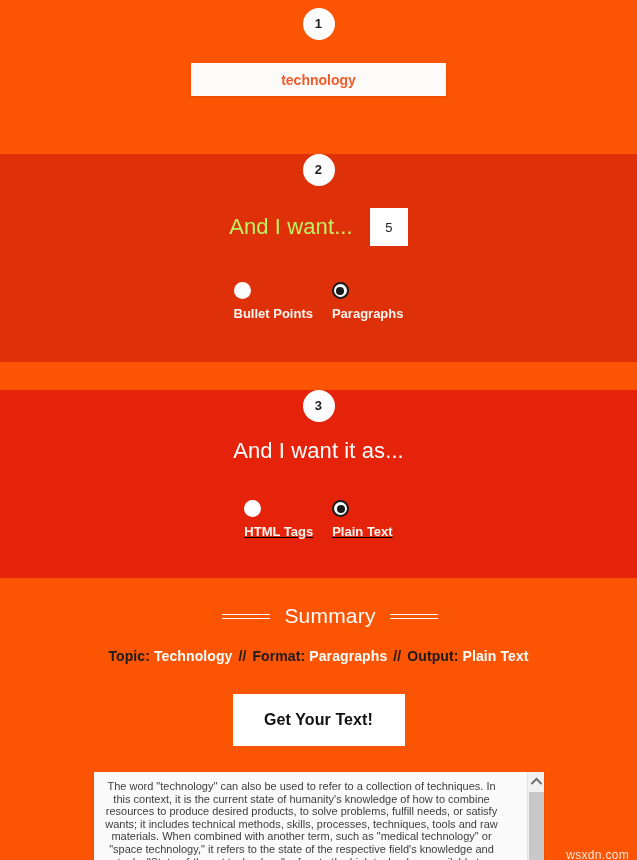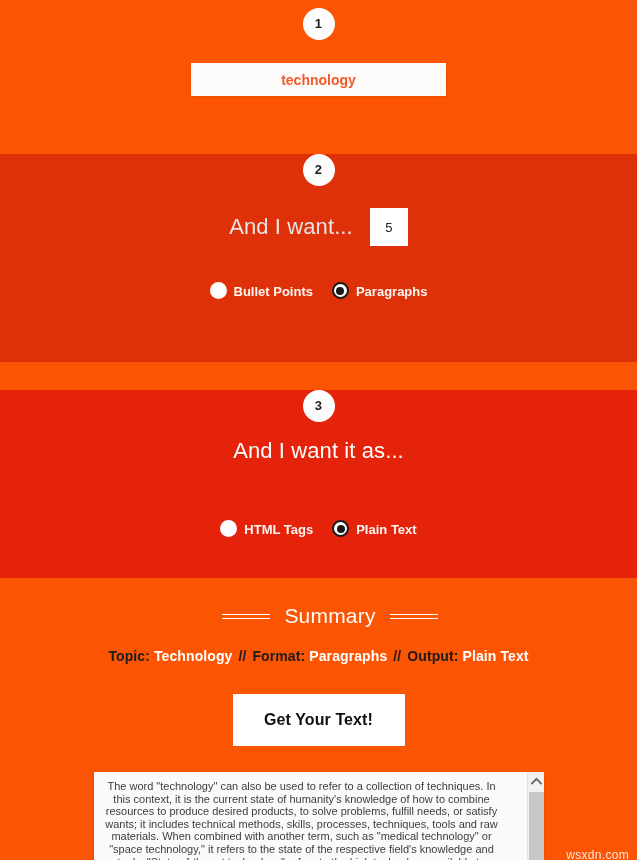--- a/index.html
+++ b/index.html
@@ -84,21 +84,21 @@
 
   
   .headline-row {
     margin-top: 22px;
     display: flex;
     align-items: center;
     justify-content: center;
     gap: 17px;
   }
   .headline {
-    color: #e5e5e5;
+    color: #bef264;
     font-size: 22px;
     font-weight: normal;
     letter-spacing: 0.1px;
   }
   .count-input {
     width: 38px;
     height: 38px;
     border: none;
     outline: none;
     background: #ffffff;
@@ -116,26 +116,27 @@
   }
 
   
   .radio-row {
     display: flex;
     align-items: center;
     justify-content: center;
     gap: 19px;
   }
   .sec-2 .radio-row { margin-top: 36px; }
-  .sec-3 .radio-row { margin-top: 56px; }
+  .sec-3 .radio-row { margin-top: 36px; text-decoration: underline; }
   .radio-opt {
     display: flex;
-    align-items: flex-end;
+    align-items: flex-start;
     gap: 7px;
     cursor: pointer;
+    flex-direction: column;
   }
   .radio-dot {
     width: 17px;
     height: 17px;
     border-radius: 50%;
     background: #ffffff;
     box-sizing: border-box;
     position: relative;
     flex: none;
   }

